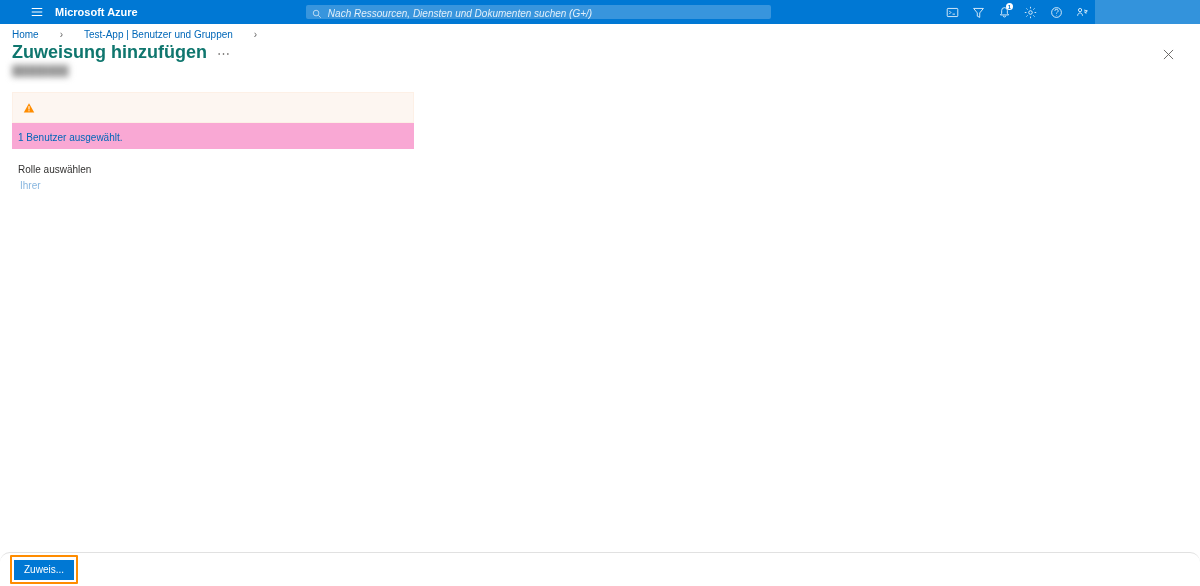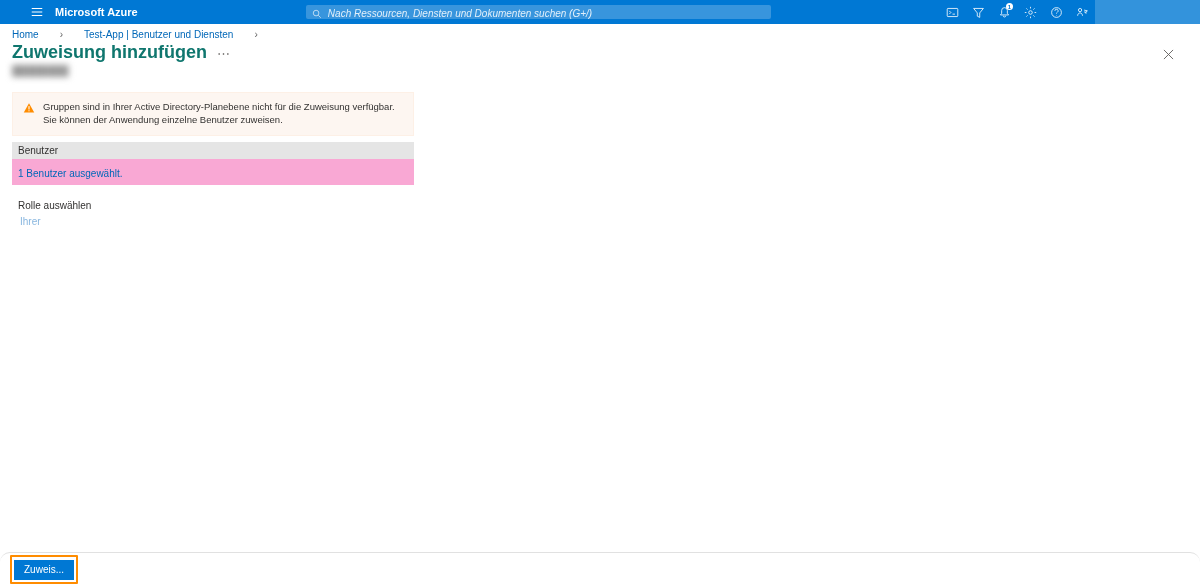--- a/index.html
+++ b/index.html
@@ -107,21 +107,21 @@
           <path d="M2 12c0-2 1.5-3.5 3-3.5s3 1.5 3 3.5M10 5l4 1-2 1 .5 2-2.5-2" fill="none" stroke="#fff"></path>
         </svg>
     </div>
     <div class="account"></div>
   </div>
 </div>
 
 <div class="crumbs">
   <a>Home</a>
   <span class="sep">›</span>
-  <a>Test-App | Benutzer und Diensten</a>
+  <a>Test-App | Benutzer und Gruppen</a>
   <span class="sep">›</span>
 </div>
 
 <div class="pagehdr">
   <div>
     <div class="title">Zuweisung hinzufügen</div>
   </div>
   <div class="ellipsis">⋯</div>
   <div class="close-x">
     <svg viewBox="0 0 12 12">
@@ -131,24 +131,22 @@
 </div>
 <div class="sub">████████</div>
 
 <div class="content">
   <div class="warn">
     <svg class="warn-ico" viewBox="0 0 16 16">
         <path d="M8 1.5L15 14H1z" fill="#ff8c00"></path>
         <rect x="7.3" y="5.5" width="1.4" height="4.5" fill="#fff"></rect>
         <rect x="7.3" y="11" width="1.4" height="1.4" fill="#fff"></rect>
       </svg>
-    <div class="warn-txt">Gruppen sind in Ihrer Active Directory-Planebene nicht für die Zuweisung verfügbar. Sie können der Anwendung einzelne Benutzer zuweisen.</div>
   </div>
 
-  <div class="section-hdr">Benutzer</div>
   <div class="picker">
     <a>1 Benutzer ausgewählt.</a>
   </div>
 
   <div class="plain-hdr">Rolle auswählen</div>
   <div class="disabled">Ihrer</div>
 </div>
 
 <div class="footer">
   <span class="assign-wrap">

